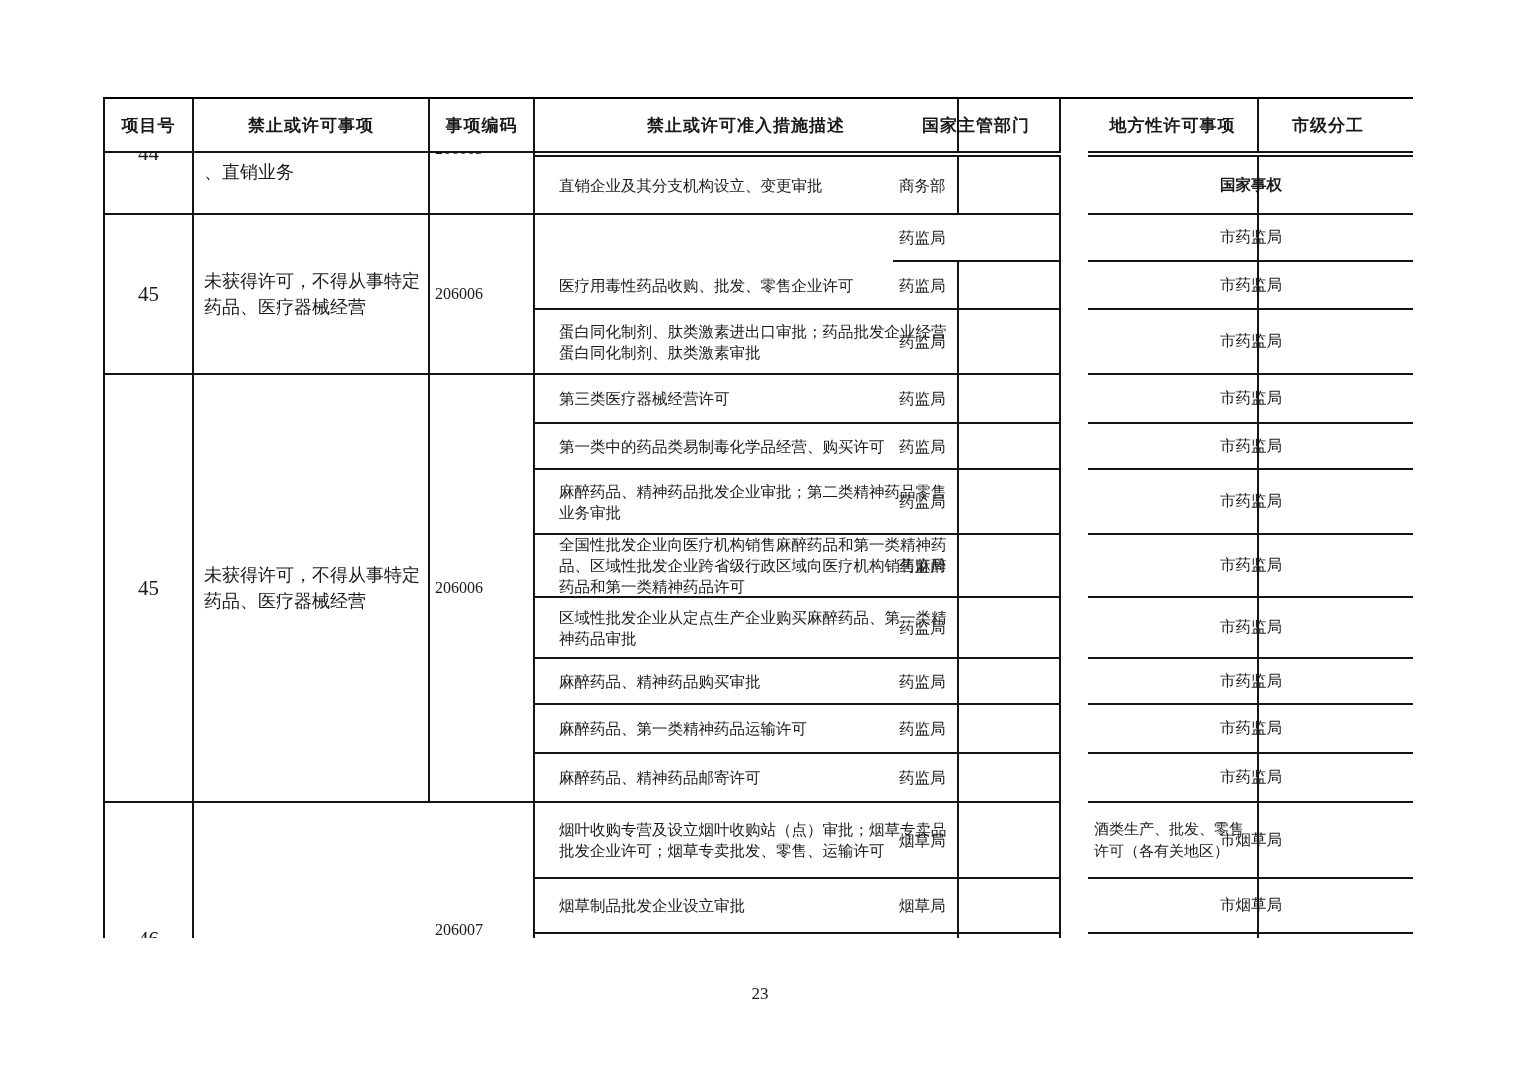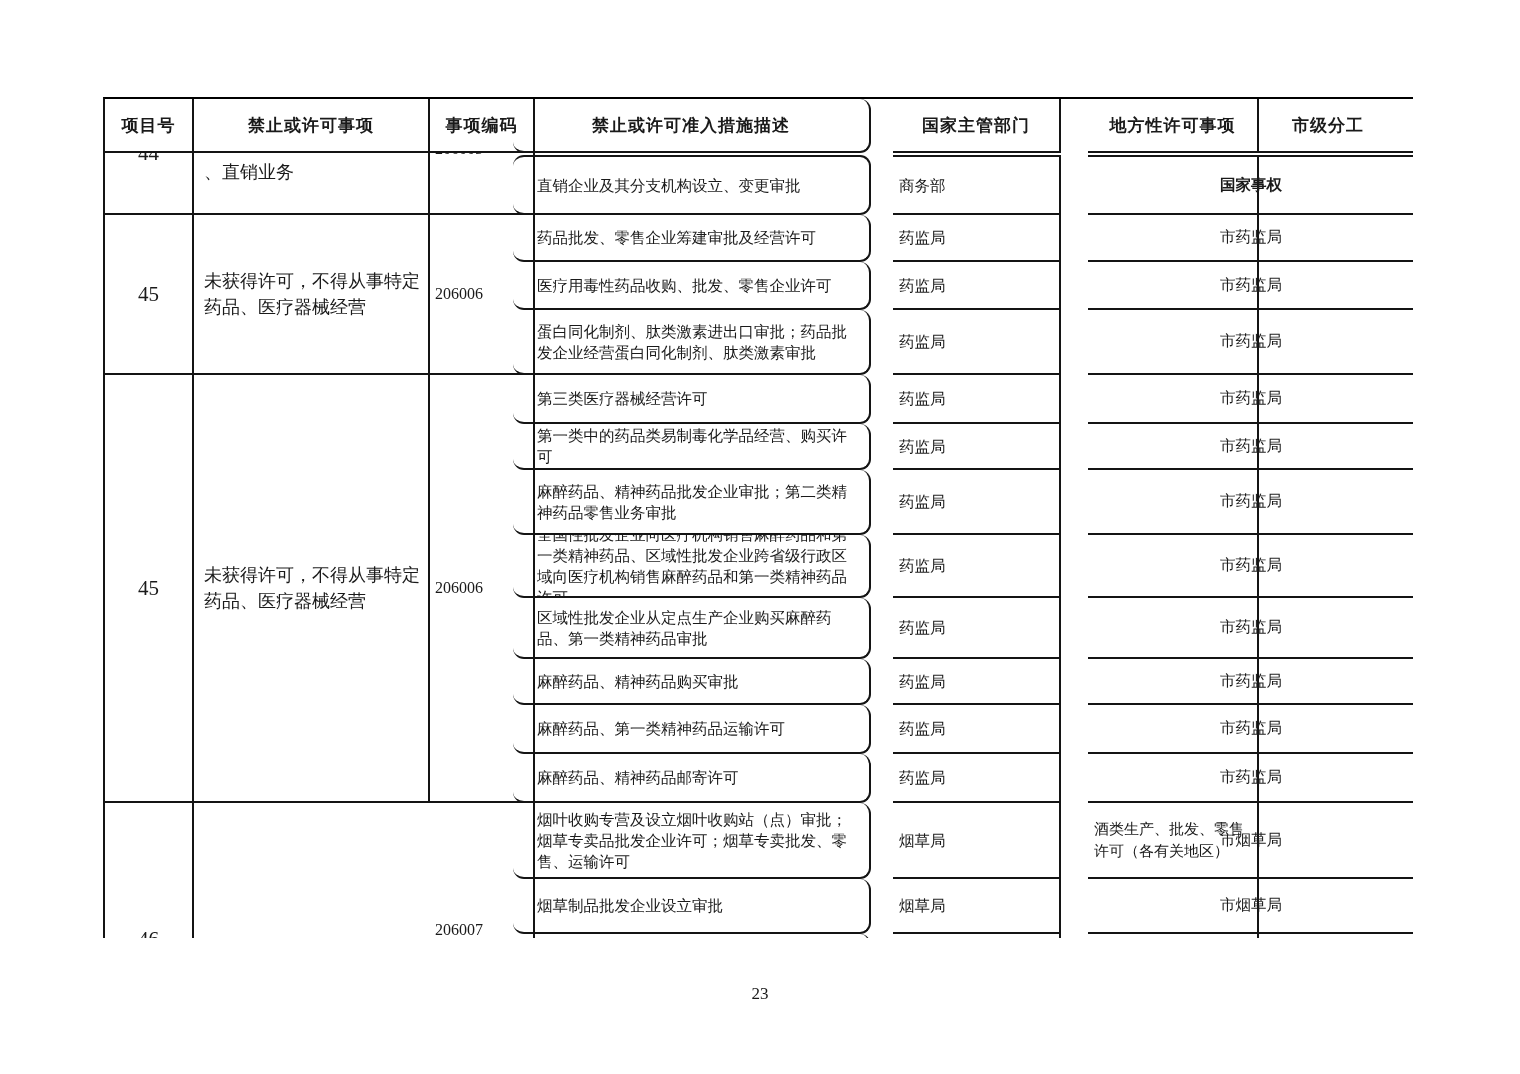--- a/index.html
+++ b/index.html
@@ -25,21 +25,21 @@
     border-bottom:2px solid #141414;
     display:flex;align-items:center;
     overflow:hidden;
   }
   .nb{border-bottom:none;}
   .bt{border-top:2px solid #141414;}
   
   .c0{left:0;width:89px;}
   .c1{left:89px;width:236px;}
   .c2{left:325px;width:105px;}
-  .c3{left:408px;width:358px;border-radius:11px;}
+  .c3{left:430px;width:424px;}
   .c4{left:788px;width:168px;}
   .c5{left:939px;width:171px;margin-left:44px;}
   .c6{left:1110px;width:228px;}
   
   .hd{font-weight:bold;font-size:17px;justify-content:center;text-align:center;letter-spacing:1px;}
   .idc{justify-content:center;font-size:21px;text-align:center;}
   .item{font-size:18px;line-height:26px;padding-left:10px;padding-right:5px;}
   .code{font-size:16px;padding-left:5px;}
   .desc{font-size:15.5px;line-height:21px;padding:2px 8px 2px 24px;}
   .dept{font-size:15.5px;line-height:21px;padding-left:6px;padding-right:4px;}
@@ -84,21 +84,20 @@
     <div class="cell idc c0" style="top:116px;height:160px">
       <span style="width:100%;text-align:center">45</span>
     </div>
     <div class="cell item c1" style="top:116px;height:160px">
       <span class="rel">未获得许可，不得从事特定药品、医疗器械经营</span>
     </div>
     <div class="cell code c2" style="top:116px;height:160px">
       <span class="rel">206006</span>
     </div>
 
-    <div class="cell desc c3" style="top:116px;height:47px">药品批发、零售企业筹建审批及经营许可</div>
     <div class="cell dept c4" style="top:116px;height:47px">药监局</div>
     <div class="cell local c5" style="top:116px;height:47px"></div>
     <div class="cell city c6" style="top:116px;height:47px">市药监局</div>
 
     <div class="cell desc c3" style="top:163px;height:48px">医疗用毒性药品收购、批发、零售企业许可</div>
     <div class="cell dept c4" style="top:163px;height:48px">药监局</div>
     <div class="cell local c5" style="top:163px;height:48px"></div>
     <div class="cell city c6" style="top:163px;height:48px">市药监局</div>
 
     <div class="cell desc c3" style="top:211px;height:65px">蛋白同化制剂、肽类激素进出口审批；药品批发企业经营蛋白同化制剂、肽类激素审批</div>

